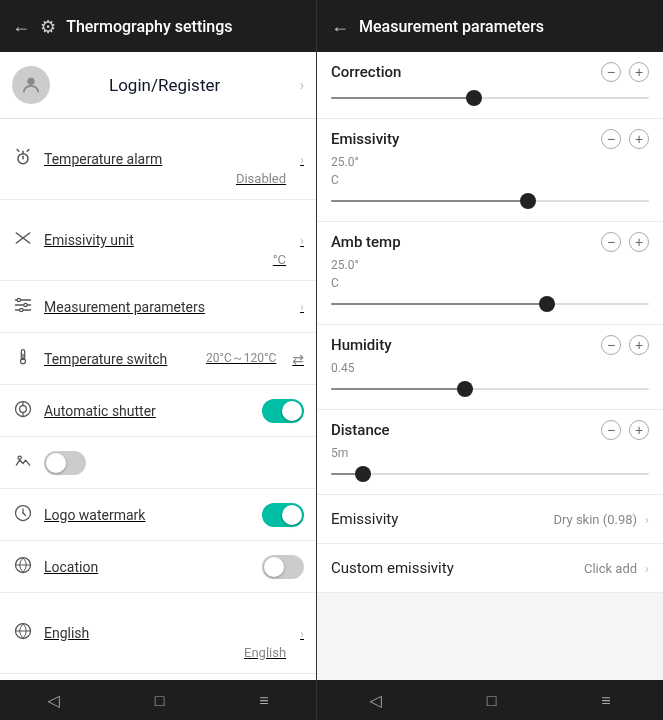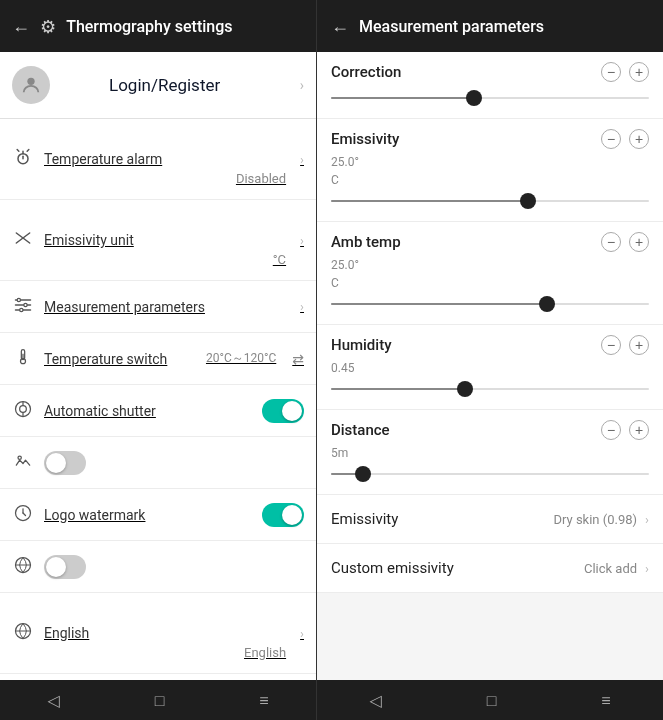--- a/index.html
+++ b/index.html
@@ -410,20 +410,21 @@
       </div>
 
       <div class="setting-row">
         <span class="s-icon">
           <svg width="20" height="20" viewBox="0 0 24 24" fill="none">
             <circle cx="12" cy="12" r="9" stroke="#555" stroke-width="1.5"></circle>
             <line x1="3" y1="12" x2="21" y2="12" stroke="#555" stroke-width="1.2"></line>
             <path d="M12 3 Q16 8 16 12 Q16 16 12 21 Q8 16 8 12 Q8 8 12 3Z" stroke="#555" stroke-width="1.2" fill="none"></path>
           </svg>
         </span>
+        <span class="s-label">Location</span>
         <div class="toggle off">
           <div class="knob"></div>
         </div>
       </div>
 
       <div class="setting-row">
         <span class="s-icon">
           <svg width="20" height="20" viewBox="0 0 24 24" fill="none">
             <circle cx="12" cy="12" r="9" stroke="#555" stroke-width="1.5"></circle>
             <line x1="3" y1="12" x2="21" y2="12" stroke="#555" stroke-width="1.2"></line>

